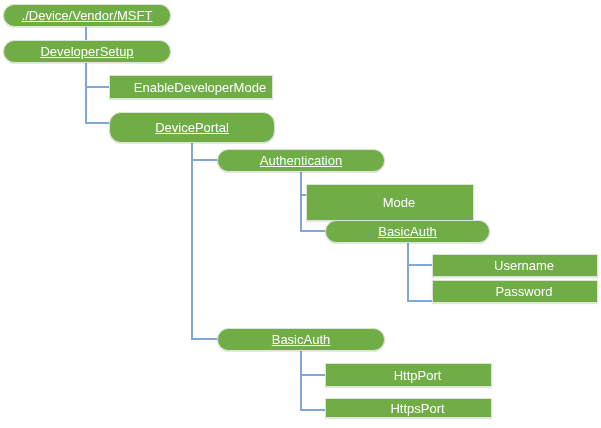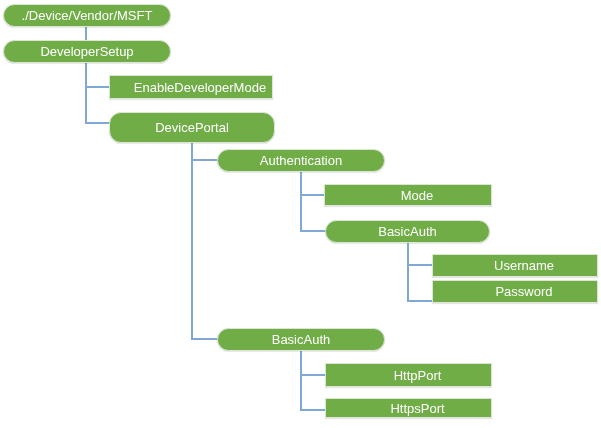--- a/index.html
+++ b/index.html
@@ -18,21 +18,21 @@
     border: 1.5px solid #dde5d6;
     color: #ffffff;
     display: flex;
     align-items: center;
     justify-content: center;
     font-size: 13px;
     line-height: 1;
     white-space: nowrap;
     box-shadow: 0 1px 1px rgba(0,0,0,0.10);
   }
-  .node.rounded { border-radius: 12px; }
+  .node.rounded { border-radius: 12px; text-decoration: underline; }
   .node.rect { border-radius: 0; padding-left: 18px; }
   .cv, .ch { position: absolute; background: #7fa8d8; }
   .cv { width: 2px; }
   .ch { height: 2px; }
 </style>
 </head>
 <body>
 
 <div class="canvas">
 
@@ -66,21 +66,21 @@
   </div>
   <div class="node rect" style="left:109px; top:75px;  width:164px; height:24px">
     <span>EnableDeveloperMode</span>
   </div>
   <div class="node rounded" style="left:109px; top:112px; width:166px; height:31px">
     <span>DevicePortal</span>
   </div>
   <div class="node rounded" style="left:217px; top:149px; width:168px; height:23px">
     <span>Authentication</span>
   </div>
-  <div class="node rect" style="left:324px; top:184px; width:168px; height:22px">
+  <div class="node rect" style="left:306px; top:184px; width:168px; height:37px">
     <span>Mode</span>
   </div>
   <div class="node rounded" style="left:325px; top:220px; width:165px; height:23px">
     <span>BasicAuth</span>
   </div>
   <div class="node rect" style="left:432px; top:254px; width:166px; height:23px">
     <span>Username</span>
   </div>
   <div class="node rect" style="left:432px; top:280px; width:166px; height:23px">
     <span>Password</span>

